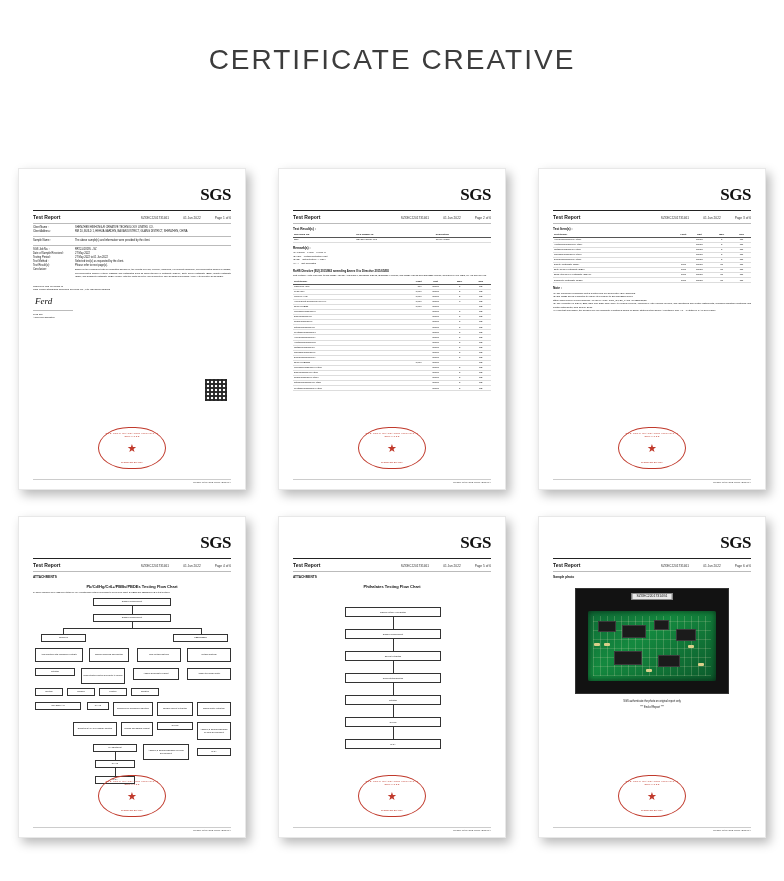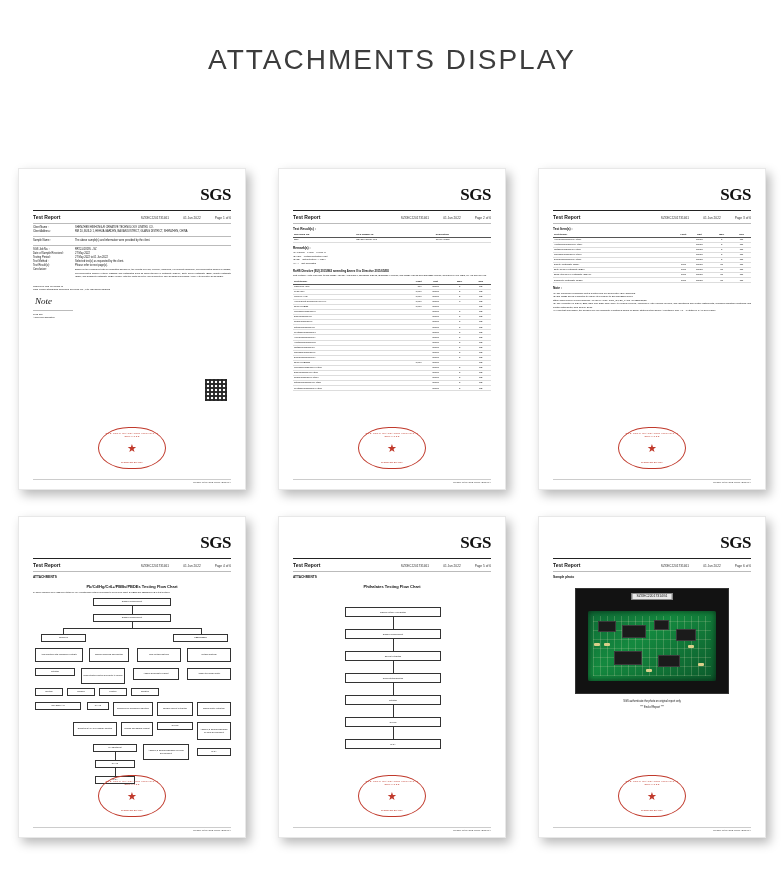--- a/index.html
+++ b/index.html
@@ -326,21 +326,21 @@
     margin-top: 3px;
     color: #111;
   }
 </style>
 </head>
 <body>
 
 <div class="page">
 
   <div class="header">
-    <div class="header-en">ATTACHMENTS DISPLAY</div>
+    <div class="header-en">CERTIFICATE CREATIVE</div>
   </div>
 
   <div class="grid">
 
     <div class="row">
 
       <div class="cert">
         <div class="cert-inner">
           <div class="sgs">SGS</div>
           <div class="rule"></div>
@@ -390,21 +390,21 @@
               <div class="v">Please refer to next page(s).</div>
             </div>
           <div class="kv">
               <div class="k">Conclusion :</div>
               <div class="v small">Based on the performed tests on submitted sample(s), the results of Lead, Mercury, Cadmium, Hexavalent chromium, Polybrominated biphenyls (PBBs), Polybrominated diphenyl ethers (PBDEs) and Phthalates such as Bis(2-ethylhexyl) phthalate (DEHP), Butyl benzyl phthalate (BBP), Dibutyl phthalate (DBP), and Diisobutyl phthalate (DIBP) comply with the limits as set by RoHS Directive (EU) 2015/863 amending Annex II to Directive 2011/65/EU.</div>
             </div>
 
           <div class="signblock">
             <div>Signed for and on behalf of</div>
             <div>SGS-CSTC Standards Technical Services Co., Ltd. Shenzhen Branch</div>
-            <div class="sign-script">Note</div>
+            <div class="sign-script">Ferd</div>
             <div class="rule-thin" style="width:40px"></div>
             <div>Ferd Shi</div>
             <div>Approved Signatory</div>
           </div>
 
           <div class="qr"></div>
         </div>
 
         <div class="stamp">
           <span class="arc-top">SGS-CSTC STANDARDS TECHNICAL SERVICES</span>

